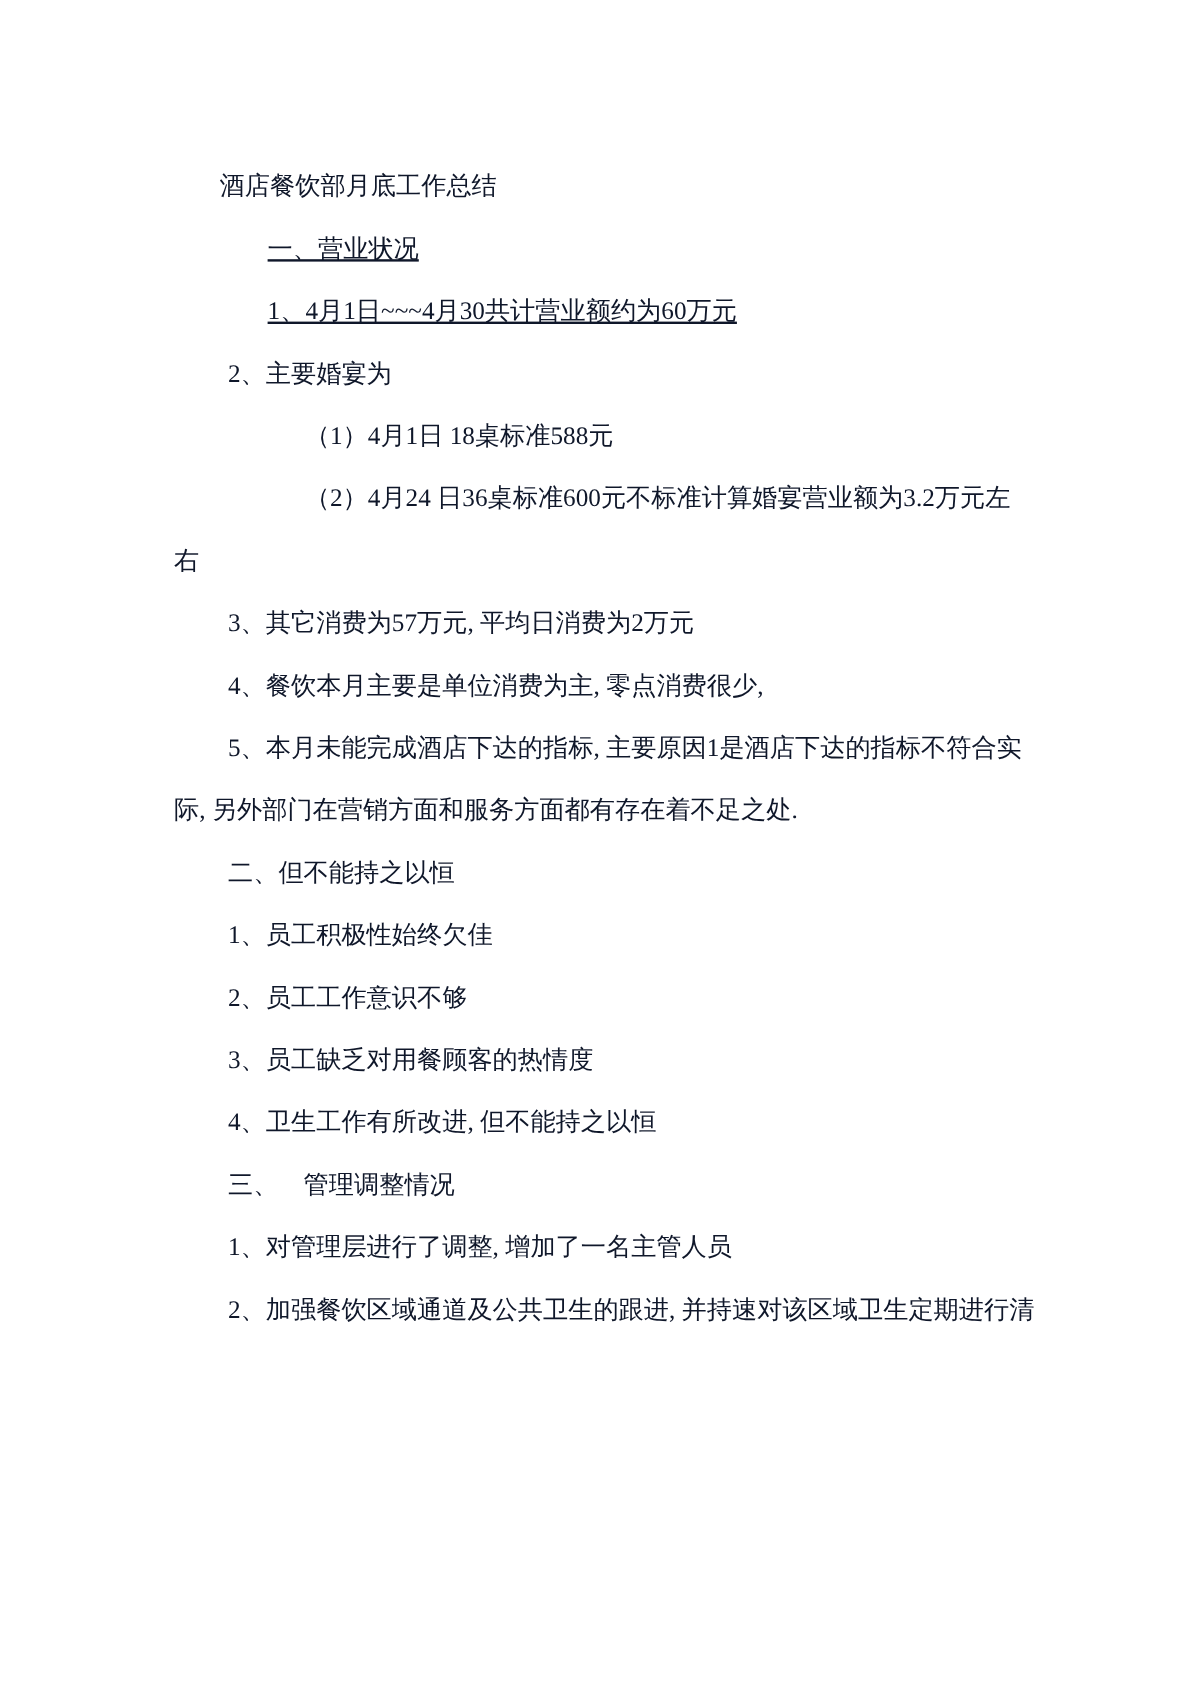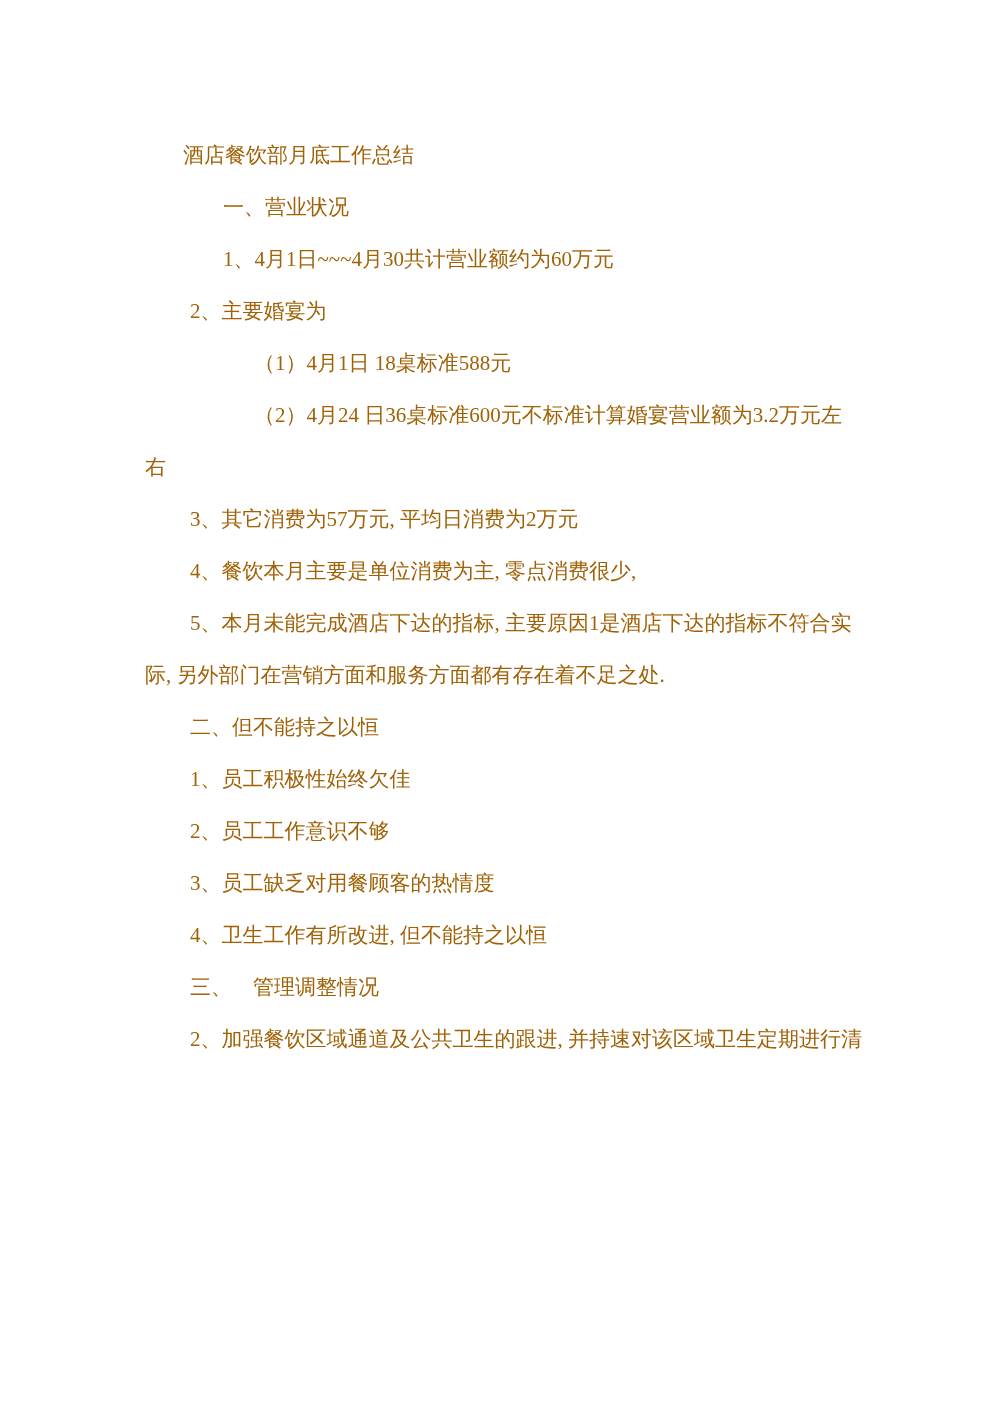--- a/index.html
+++ b/index.html
@@ -14,30 +14,30 @@
   }
   .page {
     box-sizing: border-box;
     width: 971px;
     height: 1415px;
     padding: 129px 125px 0 145px;
     background: #ffffff;
     font-family: "Liberation Serif", "DejaVu Serif", serif;
     font-size: 21px;
     line-height: 52px;
-    color: #a16207;
+    color: #0f172a;
   }
   .page p {
     margin: 0;
     white-space: pre;
     text-align: left;
   }
   
   .ind-title { padding-left: 38px; }   
-  .ind-h1    { padding-left: 78px; }   
+  .ind-h1    { padding-left: 78px; text-decoration: underline; }   
   .ind-item  { padding-left: 45px; }   
   .ind-sub   { padding-left: 109px; }  
   .ind-none  { padding-left: 0; }      
   
   .sp-28 { margin-top: 28px; }
   .sp-24 { margin-top: 24px; }
   .sp-52 { margin-top: 52px; }
 </style>
 </head>
 <body>
@@ -57,15 +57,16 @@
   <p class="ind-item">5、本月未能完成酒店下达的指标, 主要原因1是酒店下达的指标不符合实</p>
   <p class="ind-none">际, 另外部门在营销方面和服务方面都有存在着不足之处.</p>
 
   <p class="ind-item sp-24">二、但不能持之以恒</p>
   <p class="ind-item">1、员工积极性始终欠佳</p>
   <p class="ind-item">2、员工工作意识不够</p>
   <p class="ind-item">3、员工缺乏对用餐顾客的热情度</p>
   <p class="ind-item">4、卫生工作有所改进, 但不能持之以恒</p>
 
   <p class="ind-item sp-52">三、　管理调整情况</p>
+  <p class="ind-item">1、对管理层进行了调整, 增加了一名主管人员</p>
   <p class="ind-item">2、加强餐饮区域通道及公共卫生的跟进, 并持速对该区域卫生定期进行清</p>
 
 </div>
 
 </body></html>

